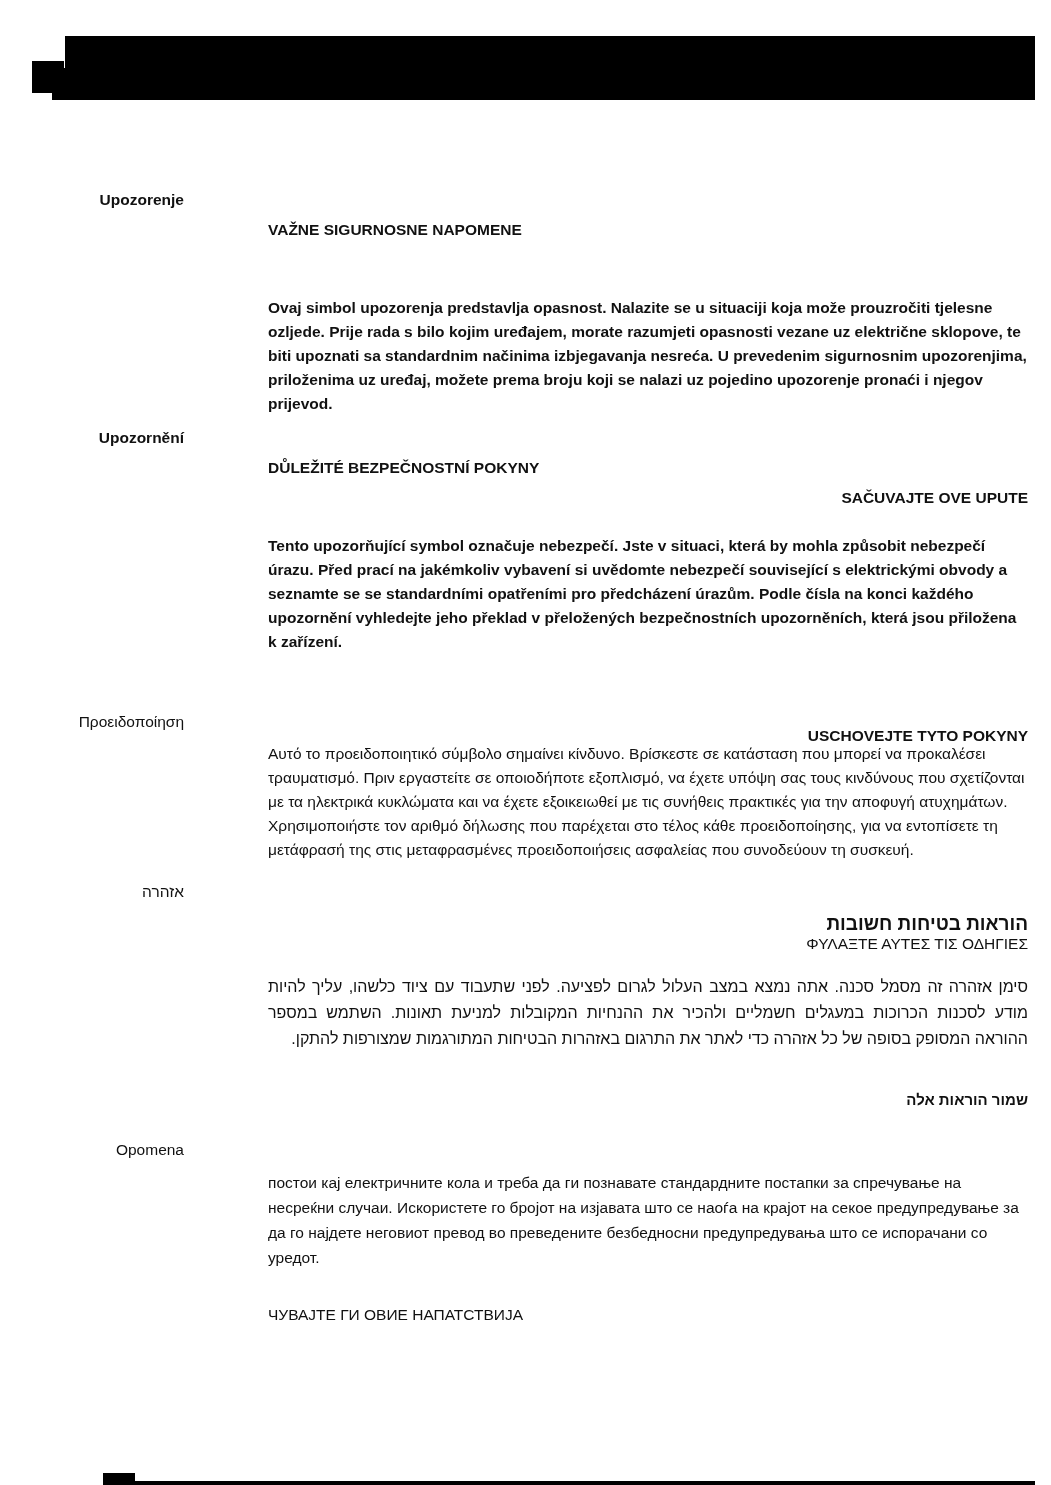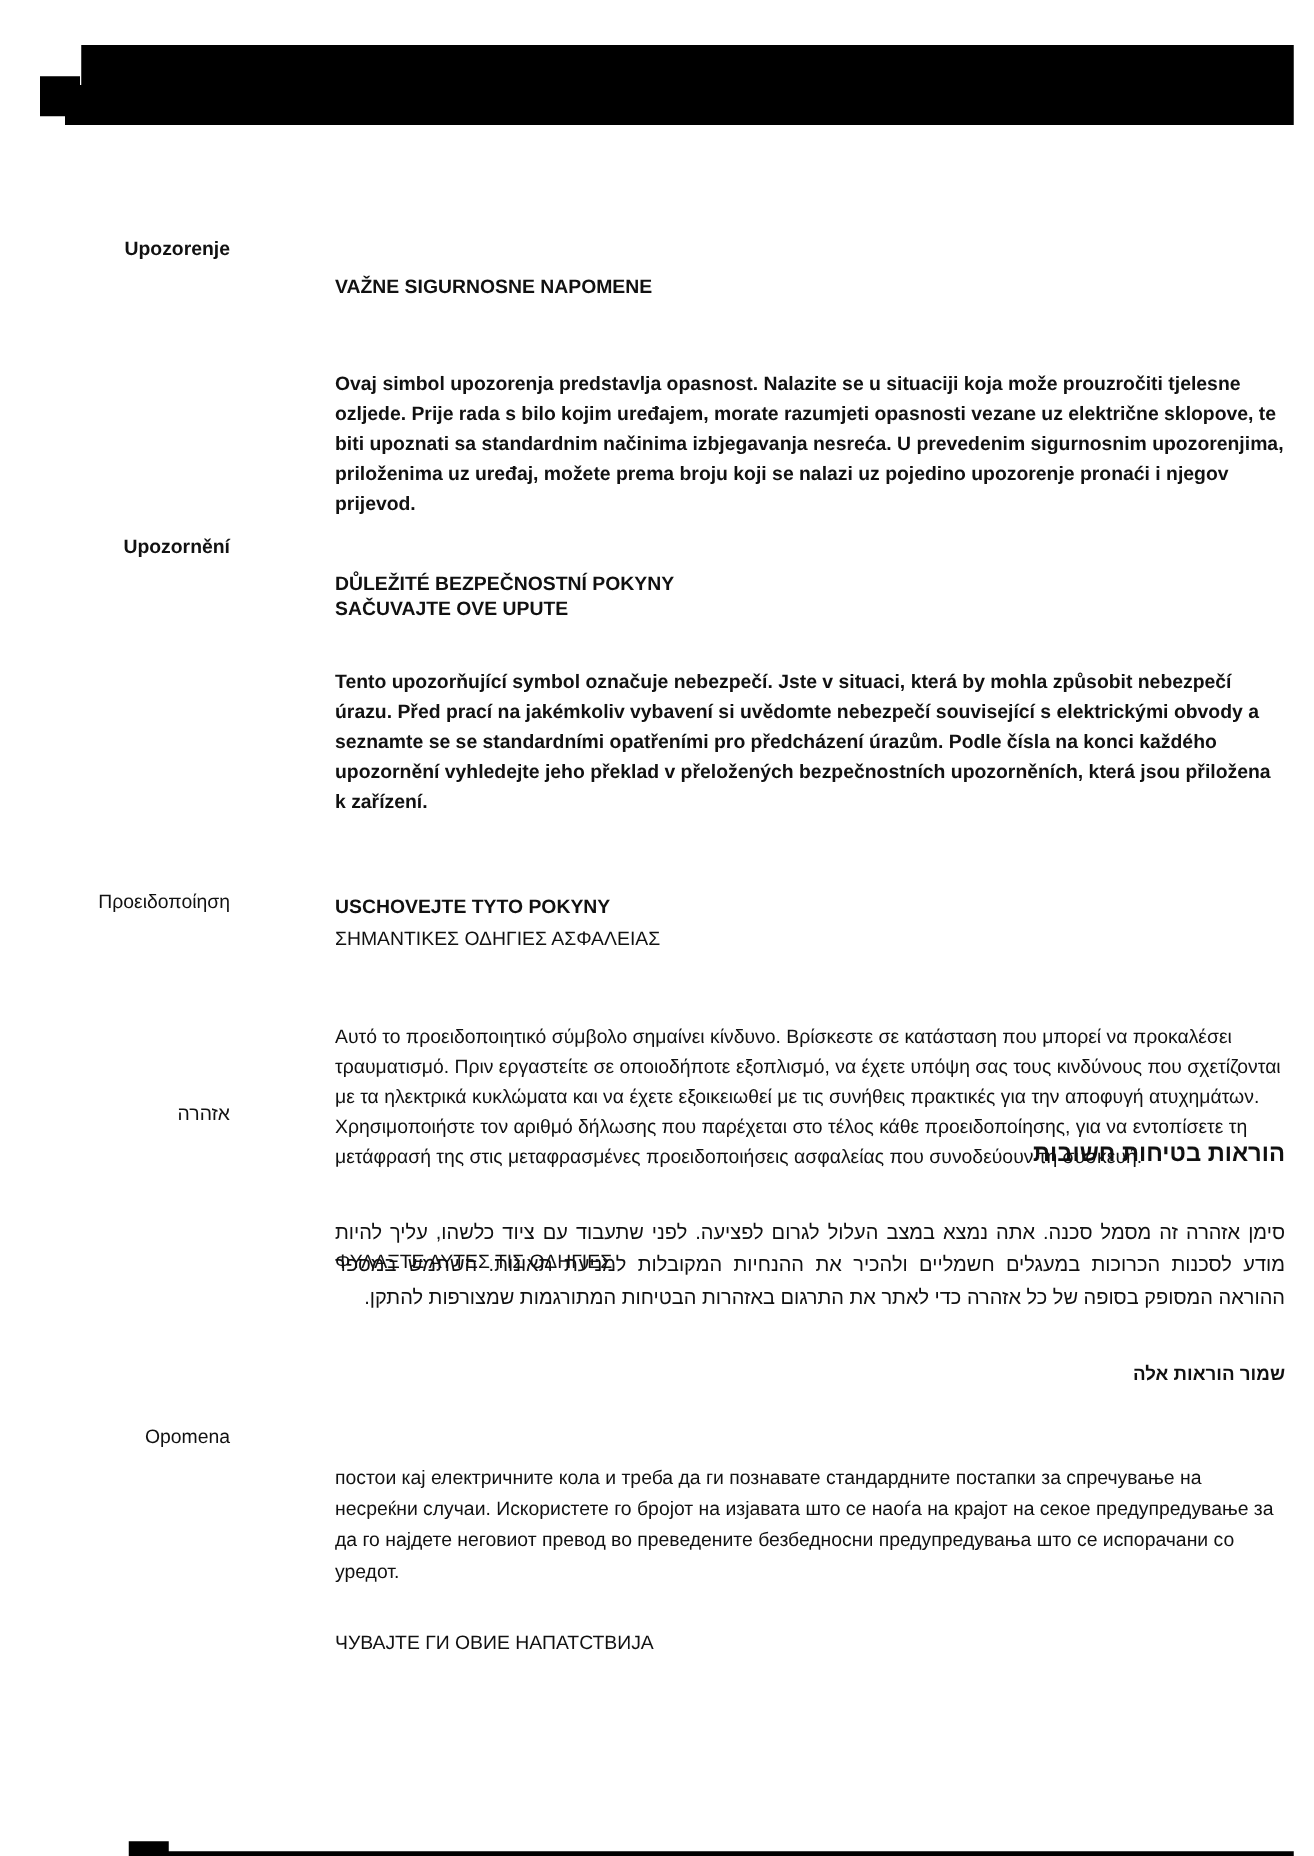--- a/index.html
+++ b/index.html
@@ -59,21 +59,22 @@
     line-height: 20px;
     margin-bottom: 24px;
   }
   .body-text {
     font-size: 15.5px;
     line-height: 24px;
   }
   .save-line {
     font-size: 15.5px;
     line-height: 20px;
-    margin-top: 30px;
+    margin-top: 40px;
+    text-align: right;
   }
 
   
   .rtl { direction: rtl; text-align: right; }
   .heading-he {
     font-weight: bold;
     font-size: 19px;
     line-height: 24px;
     margin-bottom: 6px;
   }
@@ -128,21 +129,20 @@
     <div class="text-col">
       <div class="heading bold">DŮLEŽITÉ BEZPEČNOSTNÍ POKYNY</div>
       <div class="body-text bold">Tento upozorňující symbol označuje nebezpečí. Jste v situaci, která by mohla způsobit nebezpečí úrazu. Před prací na jakémkoliv vybavení si uvědomte nebezpečí související s elektrickými obvody a seznamte se se standardními opatřeními pro předcházení úrazům. Podle čísla na konci každého upozornění vyhledejte jeho překlad v přeložených bezpečnostních upozorněních, která jsou přiložena k zařízení.</div>
       <div class="save-line bold">USCHOVEJTE TYTO POKYNY</div>
     </div>
   </div>
 
   <div class="section s3">
     <div class="label-col">Προειδοποίηση</div>
     <div class="text-col">
-      <div class="heading">ΣΗΜΑΝΤΙΚΕΣ ΟΔΗΓΙΕΣ ΑΣΦΑΛΕΙΑΣ</div>
       <div class="body-text">Αυτό το προειδοποιητικό σύμβολο σημαίνει κίνδυνο. Βρίσκεστε σε κατάσταση που μπορεί να προκαλέσει τραυματισμό. Πριν εργαστείτε σε οποιοδήποτε εξοπλισμό, να έχετε υπόψη σας τους κινδύνους που σχετίζονται με τα ηλεκτρικά κυκλώματα και να έχετε εξοικειωθεί με τις συνήθεις πρακτικές για την αποφυγή ατυχημάτων. Χρησιμοποιήστε τον αριθμό δήλωσης που παρέχεται στο τέλος κάθε προειδοποίησης, για να εντοπίσετε τη μετάφρασή της στις μεταφρασμένες προειδοποιήσεις ασφαλείας που συνοδεύουν τη συσκευή.</div>
       <div class="save-line">ΦΥΛΑΞΤΕ ΑΥΤΕΣ ΤΙΣ ΟΔΗΓΙΕΣ</div>
     </div>
   </div>
 
   <div class="section s4">
     <div class="label-col">אזהרה</div>
     <div class="text-col rtl">
       <div class="heading-he">הוראות בטיחות חשובות</div>
       <div class="body-he">סימן אזהרה זה מסמל סכנה. אתה נמצא במצב העלול לגרום לפציעה. לפני שתעבוד עם ציוד כלשהו, עליך להיות מודע לסכנות הכרוכות במעגלים חשמליים ולהכיר את ההנחיות המקובלות למניעת תאונות. השתמש במספר ההוראה המסופק בסופה של כל אזהרה כדי לאתר את התרגום באזהרות הבטיחות המתורגמות שמצורפות להתקן.</div>

